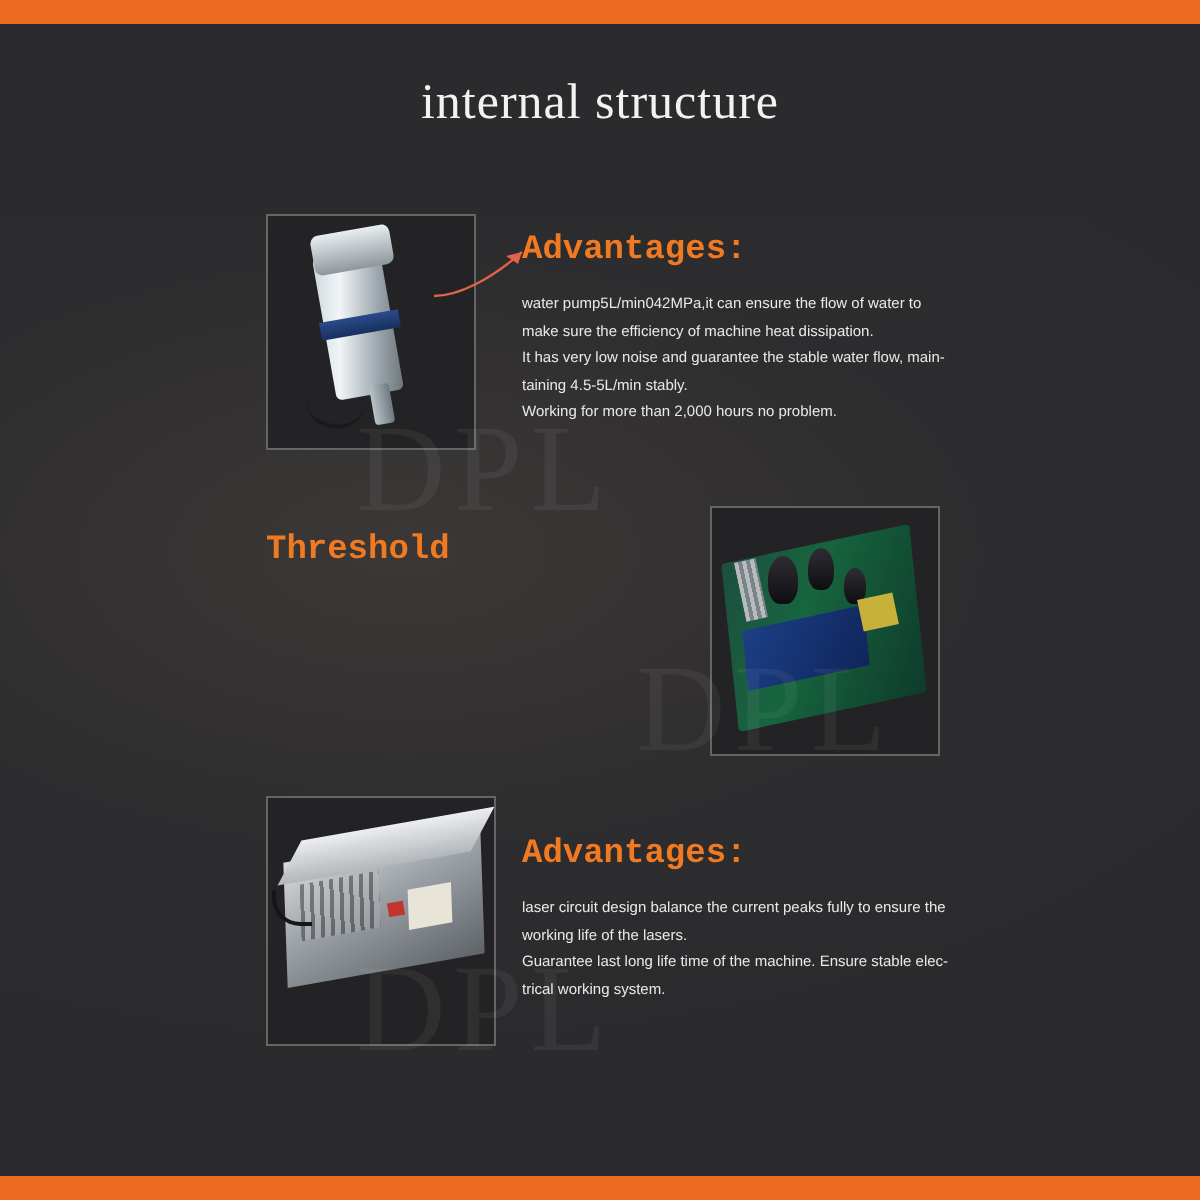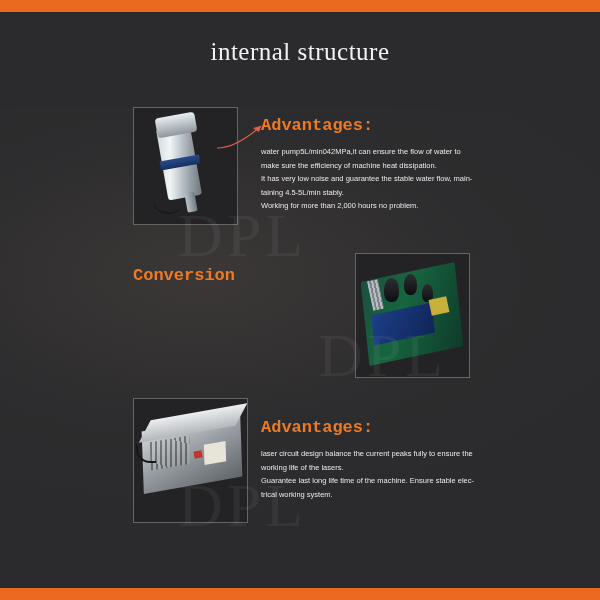--- a/index.html
+++ b/index.html
@@ -277,21 +277,21 @@
   <div class="photo ph2">
     <div class="pcb"></div>
     <div class="pcb-blue"></div>
     <div class="heatsink"></div>
     <div class="cap c1"></div>
     <div class="cap c2"></div>
     <div class="cap c3"></div>
     <div class="pcb-yellow"></div>
   </div>
 
-  <div class="heading h-param">Conversion</div>
+  <div class="heading h-param">Threshold</div>
 
   <div class="photo ph3">
     <div class="psu"></div>
     <div class="psu-top"></div>
     <div class="psu-vent"></div>
     <div class="psu-label"></div>
     <div class="psu-red"></div>
     <div class="psu-wire"></div>
   </div>
 

